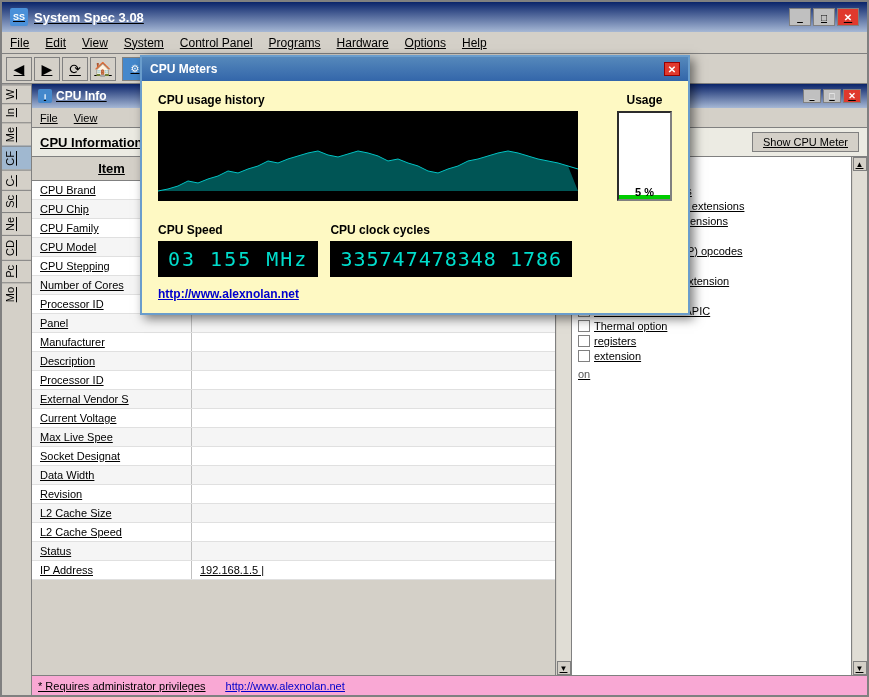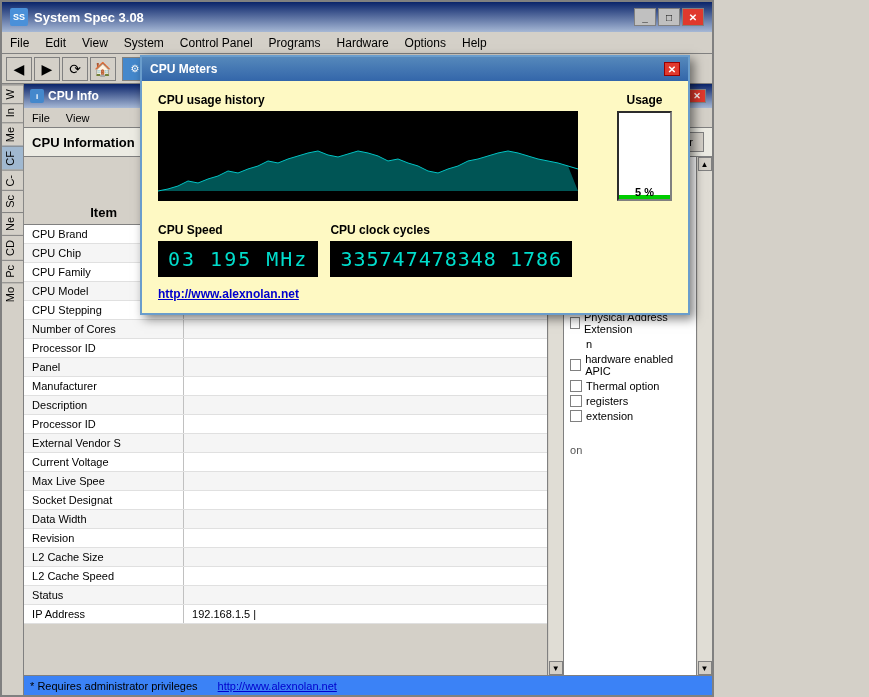--- a/index.html
+++ b/index.html
@@ -8,26 +8,27 @@
       font-size: 12px;
       background: #d4d0c8;
       width: 869px;
       height: 697px;
       overflow: hidden;
       position: relative;
     }
 
     
     .outer-window {
-      width: 714px;
+      width: 869px;
       height: 697px;
       display: flex;
       flex-direction: column;
       background: #d4d0c8;
       border: 2px solid #808080;
+      text-decoration: underline;
     }
 
     .outer-title-bar {
       background: linear-gradient(to bottom, #0a246a, #a6b8d5);
       height: 30px;
       display: flex;
       align-items: center;
       justify-content: space-between;
       padding: 0 8px;
       color: white;
@@ -241,21 +242,20 @@
       border-bottom: 1px solid #808080;
     }
 
     .col-item {
       width: 160px;
       padding: 4px 8px;
       font-weight: bold;
       font-size: 13px;
       text-align: center;
       border-right: 1px solid #808080;
-      margin-top: 44px;
     }
 
     .col-details {
       flex: 1;
       padding: 4px 8px;
       font-weight: bold;
       font-size: 13px;
       text-align: center;
     }
 
@@ -322,21 +322,21 @@
 
     .feature-checkbox.checked { background: white; }
     .feature-checkbox.checked::after {
       content: '✓';
       font-size: 9px;
       color: #000;
     }
 
     
     .status-bar {
-      background: #3b82f6;
+      background: #f9a8d4;
       height: 20px;
       border-top: 1px solid #808080;
       display: flex;
       align-items: center;
       padding: 0 6px;
       font-size: 11px;
       gap: 20px;
     }
 
     .status-star { color: #000; }
@@ -732,21 +732,21 @@
             <span>Thermal option</span>
           </div>
           <div class="feature-item">
             <div class="feature-checkbox"></div>
             <span>registers</span>
           </div>
           <div class="feature-item">
             <div class="feature-checkbox"></div>
             <span>extension</span>
           </div>
-          <div style="font-size:11px;color:#555;margin-top:22px;">on</div>
+          <div style="font-size:11px;color:#555;margin-top:6px;">on</div>
         </div>
 
         <div class="right-scrollbar">
           <div style="width:14px;height:14px;background:#d4d0c8;border:1px solid #808080;display:flex;align-items:center;justify-content:center;font-size:8px;cursor:pointer;">▲</div>
           <div style="flex:1;width:14px;background:#e0ddd5;"></div>
           <div style="width:14px;height:14px;background:#d4d0c8;border:1px solid #808080;display:flex;align-items:center;justify-content:center;font-size:8px;cursor:pointer;">▼</div>
         </div>
       </div>
 
       <div class="status-bar">
@@ -795,21 +795,21 @@
 
             <div style="position:absolute;bottom:1px;left:0;right:0;text-align:center;font-size:11px;color:#000;font-weight:bold;">5 %</div>
           </div>
         </div>
       </div>
 
       <div class="meters-bottom">
         <div>
           <div class="meter-label">CPU Speed</div>
           <div class="lcd-display">
-            <span>03 195  MHz</span>
+            <span>03 155  MHz</span>
           </div>
         </div>
         <div>
           <div class="meter-label">CPU clock cycles</div>
           <div class="lcd-display-wide">
             <span>335747478348 1786</span>
           </div>
         </div>
       </div>
 

